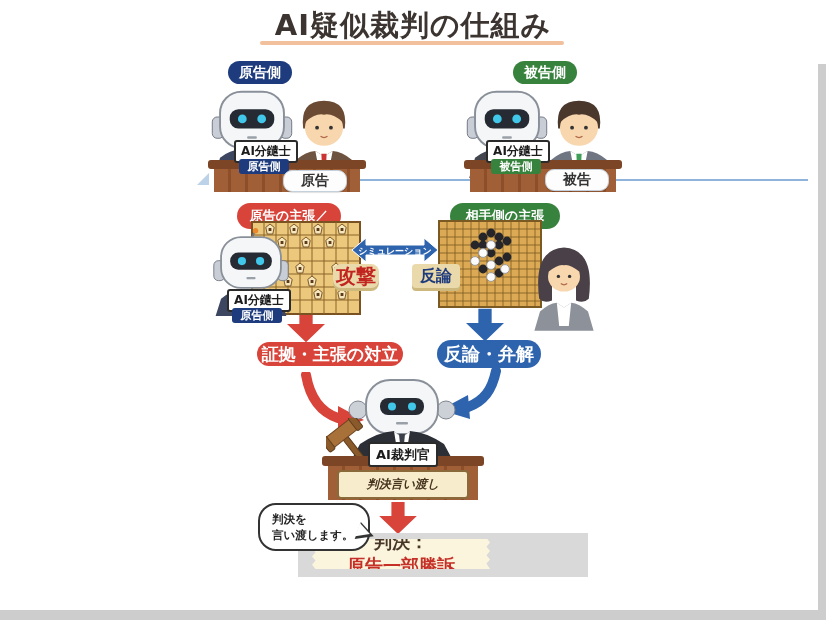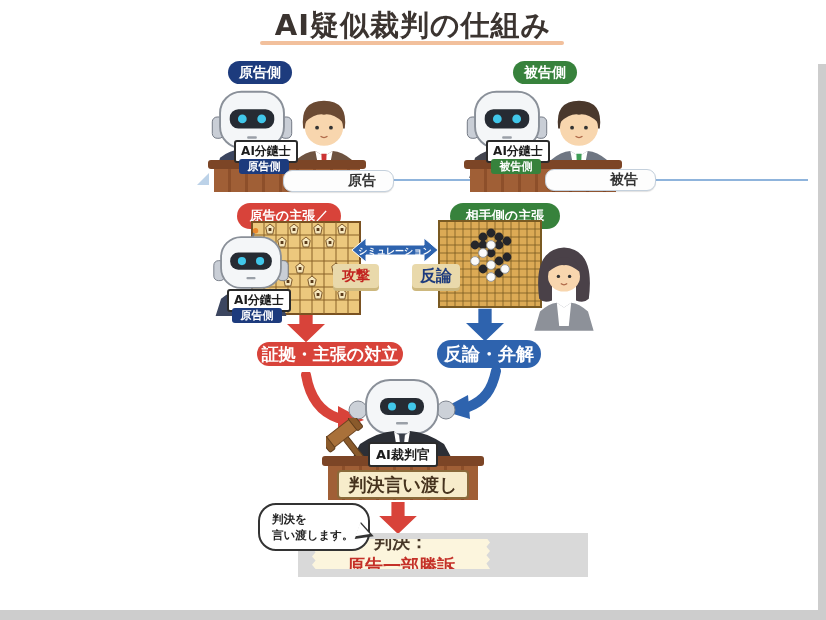--- a/index.html
+++ b/index.html
@@ -9,21 +9,21 @@
   .flexc{display:flex;align-items:center;justify-content:center;}
   .title{font-weight:bold;font-size:29px;color:#3b3430;letter-spacing:1px;text-align:center;}
   .underline{background:#f2c09c;height:4px;border-radius:2px;}
   .pill{border-radius:14px;color:#fff;font-weight:bold;text-align:center;}
   .badge-navy{background:#1d3b7d;}
   .badge-green{background:#37823c;}
   .pill-red{background:#d8433a;}
   .pill-blue{background:#2e63ae;}
   .plate{background:#ffffff;border:2px solid #2b2b2b;border-radius:3px;color:#1c1c1c;font-weight:bold;text-align:center;z-index:6;}
   .plate-sub{border-radius:3px;color:#fff;font-weight:bold;text-align:center;z-index:6;}
-  .ribbon{background:#fdfdfd;border:1px solid #c4d0dc;border-radius:9px;color:#333;font-weight:bold;z-index:6;box-shadow:0 1px 1px rgba(0,0,0,.12);padding-left:47px;}
+  .ribbon{background:#fdfdfd;border:1px solid #c4d0dc;border-radius:9px;color:#333;font-weight:bold;z-index:6;box-shadow:0 1px 1px rgba(0,0,0,.12);}
   .desk-lip{background:#7c4526;border-radius:3px;z-index:4;}
   .desk-body{background:repeating-linear-gradient(90deg,#a05f36 0 14px,#8d4f2a 14px 17px);z-index:3;}
   .tag{background:#e9d9ab;border-radius:4px;font-weight:bold;box-shadow:0 3px 0 #cdb87e;z-index:6;}
   .blue-line{background:#8fb4dc;height:2px;z-index:1;}
   .speech{background:#fff;border:2px solid #333;border-radius:18px;font-weight:bold;color:#222;font-size:11.5px;line-height:1.4;padding:6px 8px 0 12px;z-index:7;}
   .speech::after{content:"";position:absolute;right:-15px;bottom:5px;border:9px solid transparent;border-left:17px solid #333;transform:rotate(20deg);}
   .speech::before{content:"";position:absolute;right:-9px;bottom:9px;border:7px solid transparent;border-left:13px solid #fff;transform:rotate(20deg);z-index:2;}
   .graybox{background:#d9d9d9;}
   .verdict{background:#fcf5dd;font-weight:bold;font-size:18px;z-index:5;
     clip-path:polygon(1.5% 0,98.5% 0,100% 12%,98% 26%,100% 40%,98% 54%,100% 68%,98% 82%,100% 100%,2% 100%,0 86%,2% 72%,0 58%,2% 44%,0 30%,2% 14%);}
@@ -184,21 +184,21 @@
     <polygon points="42,71 48,71 47,96 43,96" fill="#3f7ad1"></polygon>
   </svg>
   <div class="abs plate flexc" style="left:227px;top:289px;width:60px;height:19px;font-size:12px;">AI分鑓士</div>
   <div class="abs plate-sub flexc badge-navy" style="left:232px;top:308px;width:50px;height:15px;font-size:11px;">原告側</div>
 
   <svg class="abs" style="left:352px;top:235px;z-index:5;" width="86" height="30" viewBox="0 0 86 30">
     <polygon points="0,15 14,3 14,10 72,10 72,3 86,15 72,27 72,20 14,20 14,27" fill="#2e63ae" stroke="#ffffff" stroke-width="1"></polygon>
   </svg>
   <div class="abs arrow-lbl" style="left:352px;top:245px;width:86px;">シミュレーション</div>
 
-  <div class="abs tag flexc" style="left:333px;top:264px;width:46px;height:24px;font-size:14px;color:#c22420;">攻撃</div>
+  <div class="abs tag flexc" style="left:333px;top:264px;width:46px;height:24px;font-size:20px;color:#c22420;border-radius:8px;">攻撃</div>
   <div class="abs tag flexc" style="left:412px;top:264px;width:48px;height:24px;font-size:16px;color:#1d3b7d;">反論</div>
 
   <svg class="abs" style="left:438px;top:220px;z-index:1;" width="104" height="88" viewBox="0 0 104 88">
     <rect x="1" y="1" width="102" height="86" fill="#dcaa55" stroke="#7a5a22" stroke-width="2"></rect>
     <g stroke="#7a5a22" stroke-width="0.8">
       <line x1="9" y1="1" x2="9" y2="87"></line>
         <line x1="17" y1="1" x2="17" y2="87"></line>
         <line x1="25" y1="1" x2="25" y2="87"></line>
         <line x1="33" y1="1" x2="33" y2="87"></line>
         <line x1="41" y1="1" x2="41" y2="87"></line>
@@ -289,21 +289,21 @@
       <rect x="6" y="6" width="36" height="13" rx="4" fill="#a9713a" stroke="#6e4520"></rect>
       <rect x="3" y="4.5" width="7" height="16" rx="2" fill="#8a5a2b" stroke="#5f3d1c"></rect>
       <rect x="38" y="4.5" width="7" height="16" rx="2" fill="#8a5a2b" stroke="#5f3d1c"></rect>
     </g>
     <circle cx="15" cy="45" r="6.5" fill="#f4f6f8" stroke="#8a9099"></circle>
   </svg>
   <div class="abs plate flexc" style="left:368px;top:442px;width:66px;height:21px;font-size:13px;">AI裁判官</div>
 
   <div class="abs desk-lip" style="left:322px;top:456px;width:162px;height:10px;"></div>
   <div class="abs desk-body" style="left:328px;top:466px;width:150px;height:34px;"></div>
-  <div class="abs cream-plaque flexc" style="left:337px;top:470px;width:128px;height:25px;font-size:18px;">判決言い渡し</div>
+  <div class="abs cream-plaque flexc" style="left:337px;top:470px;width:128px;height:25px;font-size:12px;font-style:italic;">判決言い渡し</div>
 
   <svg class="abs" style="left:378px;top:502px;" width="40" height="32" viewBox="0 0 40 34">
     <polygon points="13,0 27,0 27,15 40,15 20,34 0,15 13,15" fill="#d8433a"></polygon>
   </svg>
 
   <div class="abs speech" style="left:258px;top:503px;width:88px;height:38px;">
     <div>判決を</div>
     <div>言い渡します。</div>
   </div>
 

